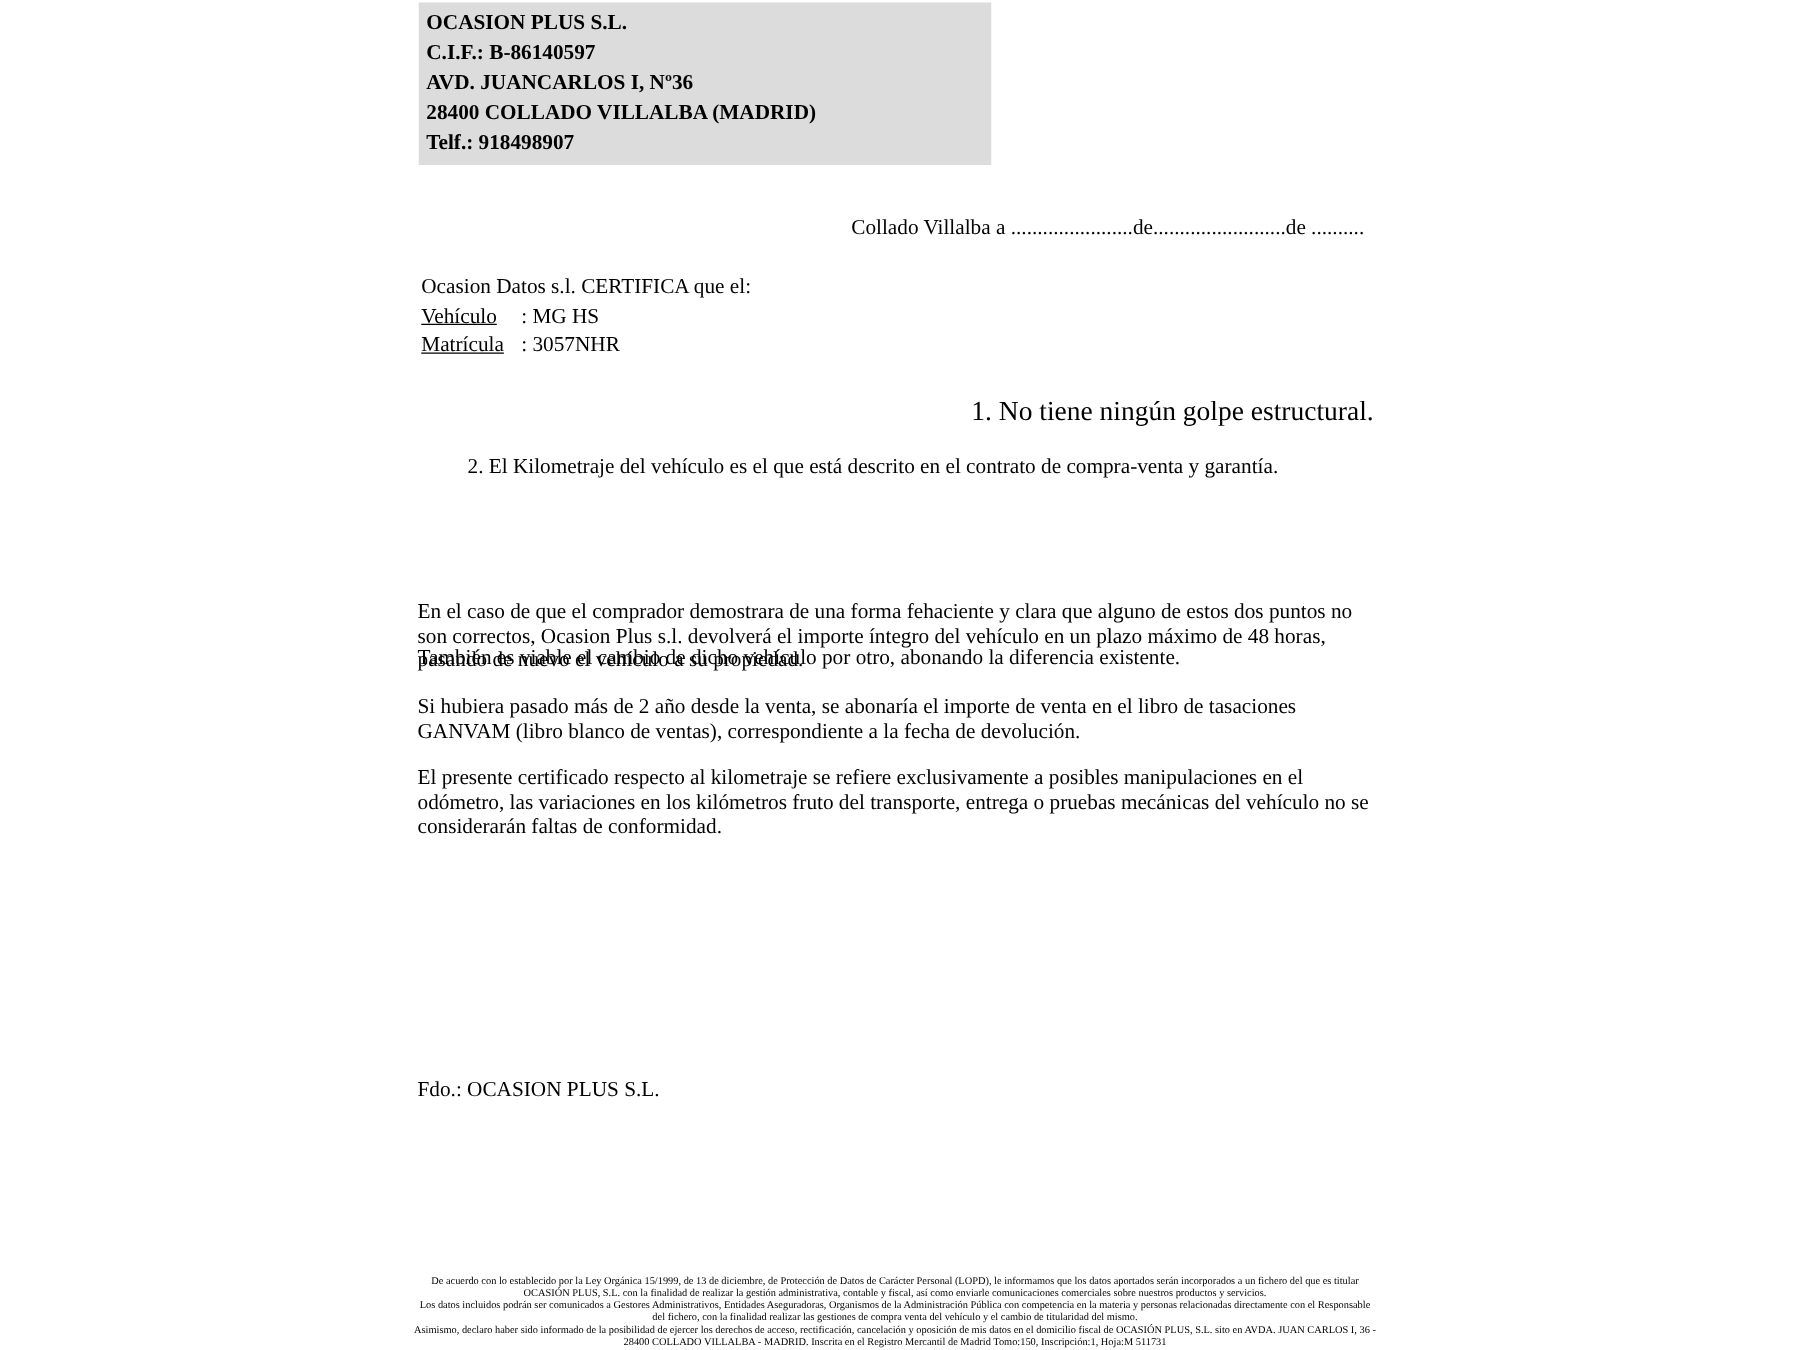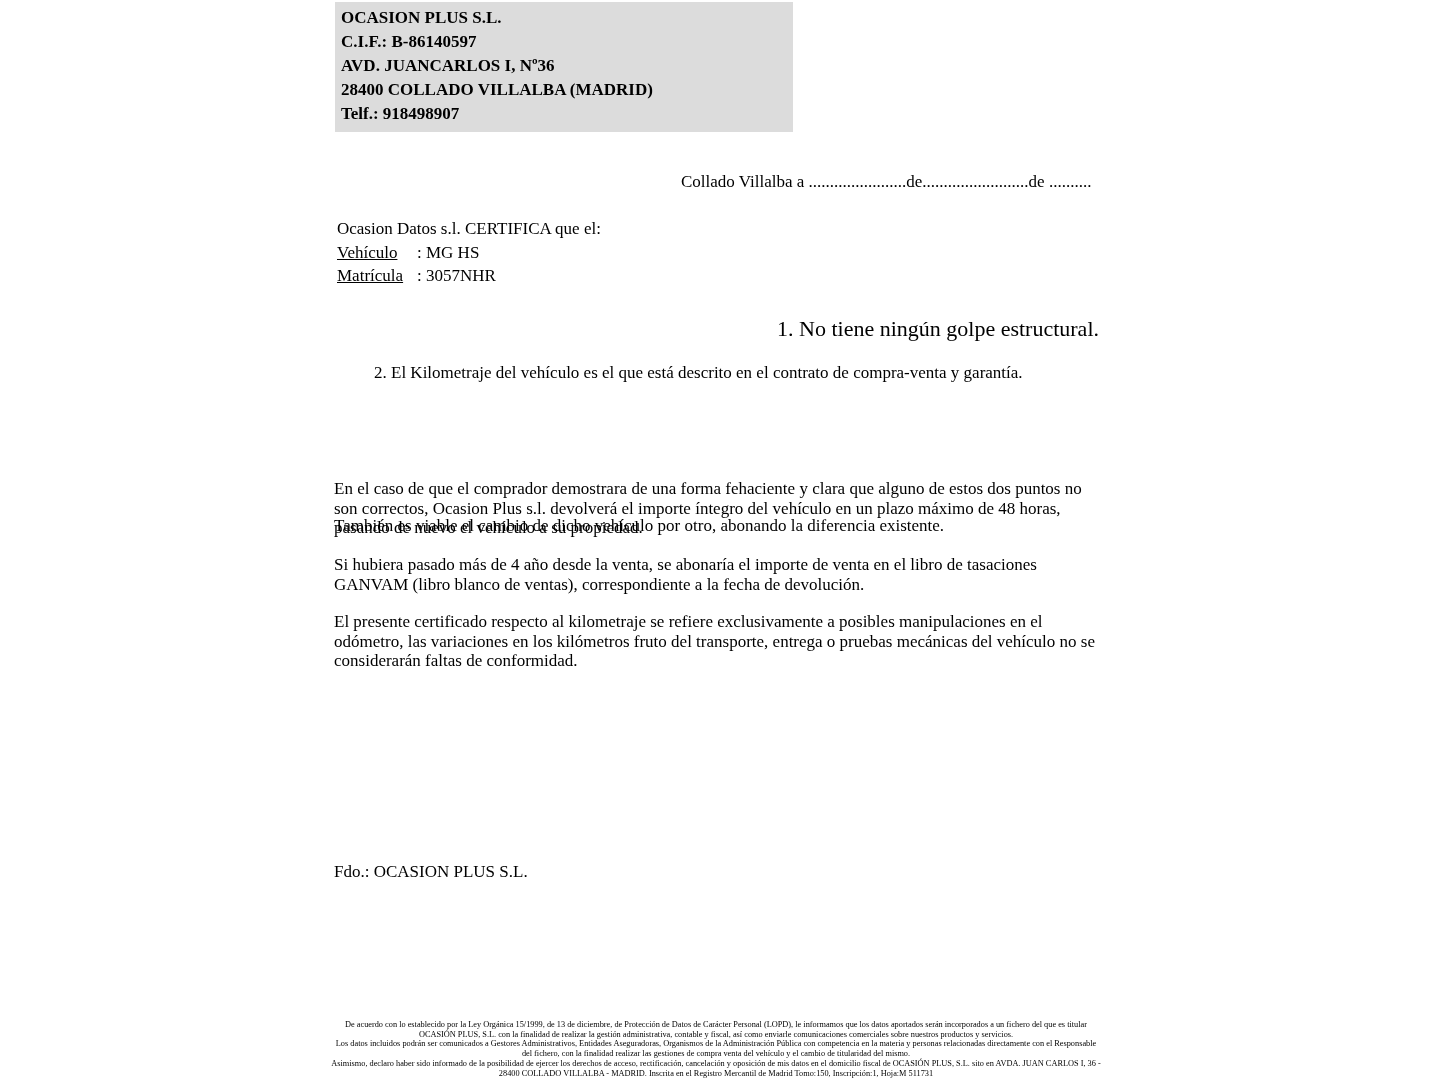--- a/index.html
+++ b/index.html
@@ -117,21 +117,21 @@
     <div class="certify-row">
       <span class="label-cell"><span class="u">Matrícula</span></span><span>: 3057NHR</span>
     </div>
   </div>
 
   <div class="point-1">1. No tiene ningún golpe estructural.</div>
   <div class="point-2">2. El Kilometraje del vehículo es el que está descrito en el contrato de compra-venta y garantía.</div>
 
   <div class="para para-1">En el caso de que el comprador demostrara de una forma fehaciente y clara que alguno de estos dos puntos no son correctos, Ocasion Plus s.l. devolverá el importe íntegro del vehículo en un plazo máximo de 48 horas, pasando de nuevo el vehículo a su propiedad.</div>
   <div class="para para-2">También es viable el cambio de dicho vehículo por otro, abonando la diferencia existente.</div>
-  <div class="para para-3">Si hubiera pasado más de 4 año desde la venta, se abonaría el importe de venta en el libro de tasaciones GANVAM (libro blanco de ventas), correspondiente a la fecha de devolución.</div>
+  <div class="para para-3">Si hubiera pasado más de 2 año desde la venta, se abonaría el importe de venta en el libro de tasaciones GANVAM (libro blanco de ventas), correspondiente a la fecha de devolución.</div>
   <div class="para para-4">El presente certificado respecto al kilometraje se refiere exclusivamente a posibles manipulaciones en el odómetro, las variaciones en los kilómetros fruto del transporte, entrega o pruebas mecánicas del vehículo no se considerarán faltas de conformidad.</div>
 
   <div class="signature">Fdo.: OCASION PLUS S.L.</div>
 
   <div class="legal">
     <p>De acuerdo con lo establecido por la Ley Orgánica 15/1999, de 13 de diciembre, de Protección de Datos de Carácter Personal (LOPD), le informamos que los datos aportados serán incorporados a un fichero del que es titular OCASIÓN PLUS, S.L. con la finalidad de realizar la gestión administrativa, contable y fiscal, así como enviarle comunicaciones comerciales sobre nuestros productos y servicios.</p>
     <p>Los datos incluidos podrán ser comunicados a Gestores Administrativos, Entidades Aseguradoras, Organismos de la Administración Pública con competencia en la materia y personas relacionadas directamente con el Responsable del fichero, con la finalidad realizar las gestiones de compra venta del vehículo y el cambio de titularidad del mismo.</p>
     <p>Asimismo, declaro haber sido informado de la posibilidad de ejercer los derechos de acceso, rectificación, cancelación y oposición de mis datos en el domicilio fiscal de OCASIÓN PLUS, S.L. sito en AVDA. JUAN CARLOS I, 36 - 28400 COLLADO VILLALBA - MADRID. Inscrita en el Registro Mercantil de Madrid Tomo:150, Inscripción:1, Hoja:M 511731</p>
   </div>
 

